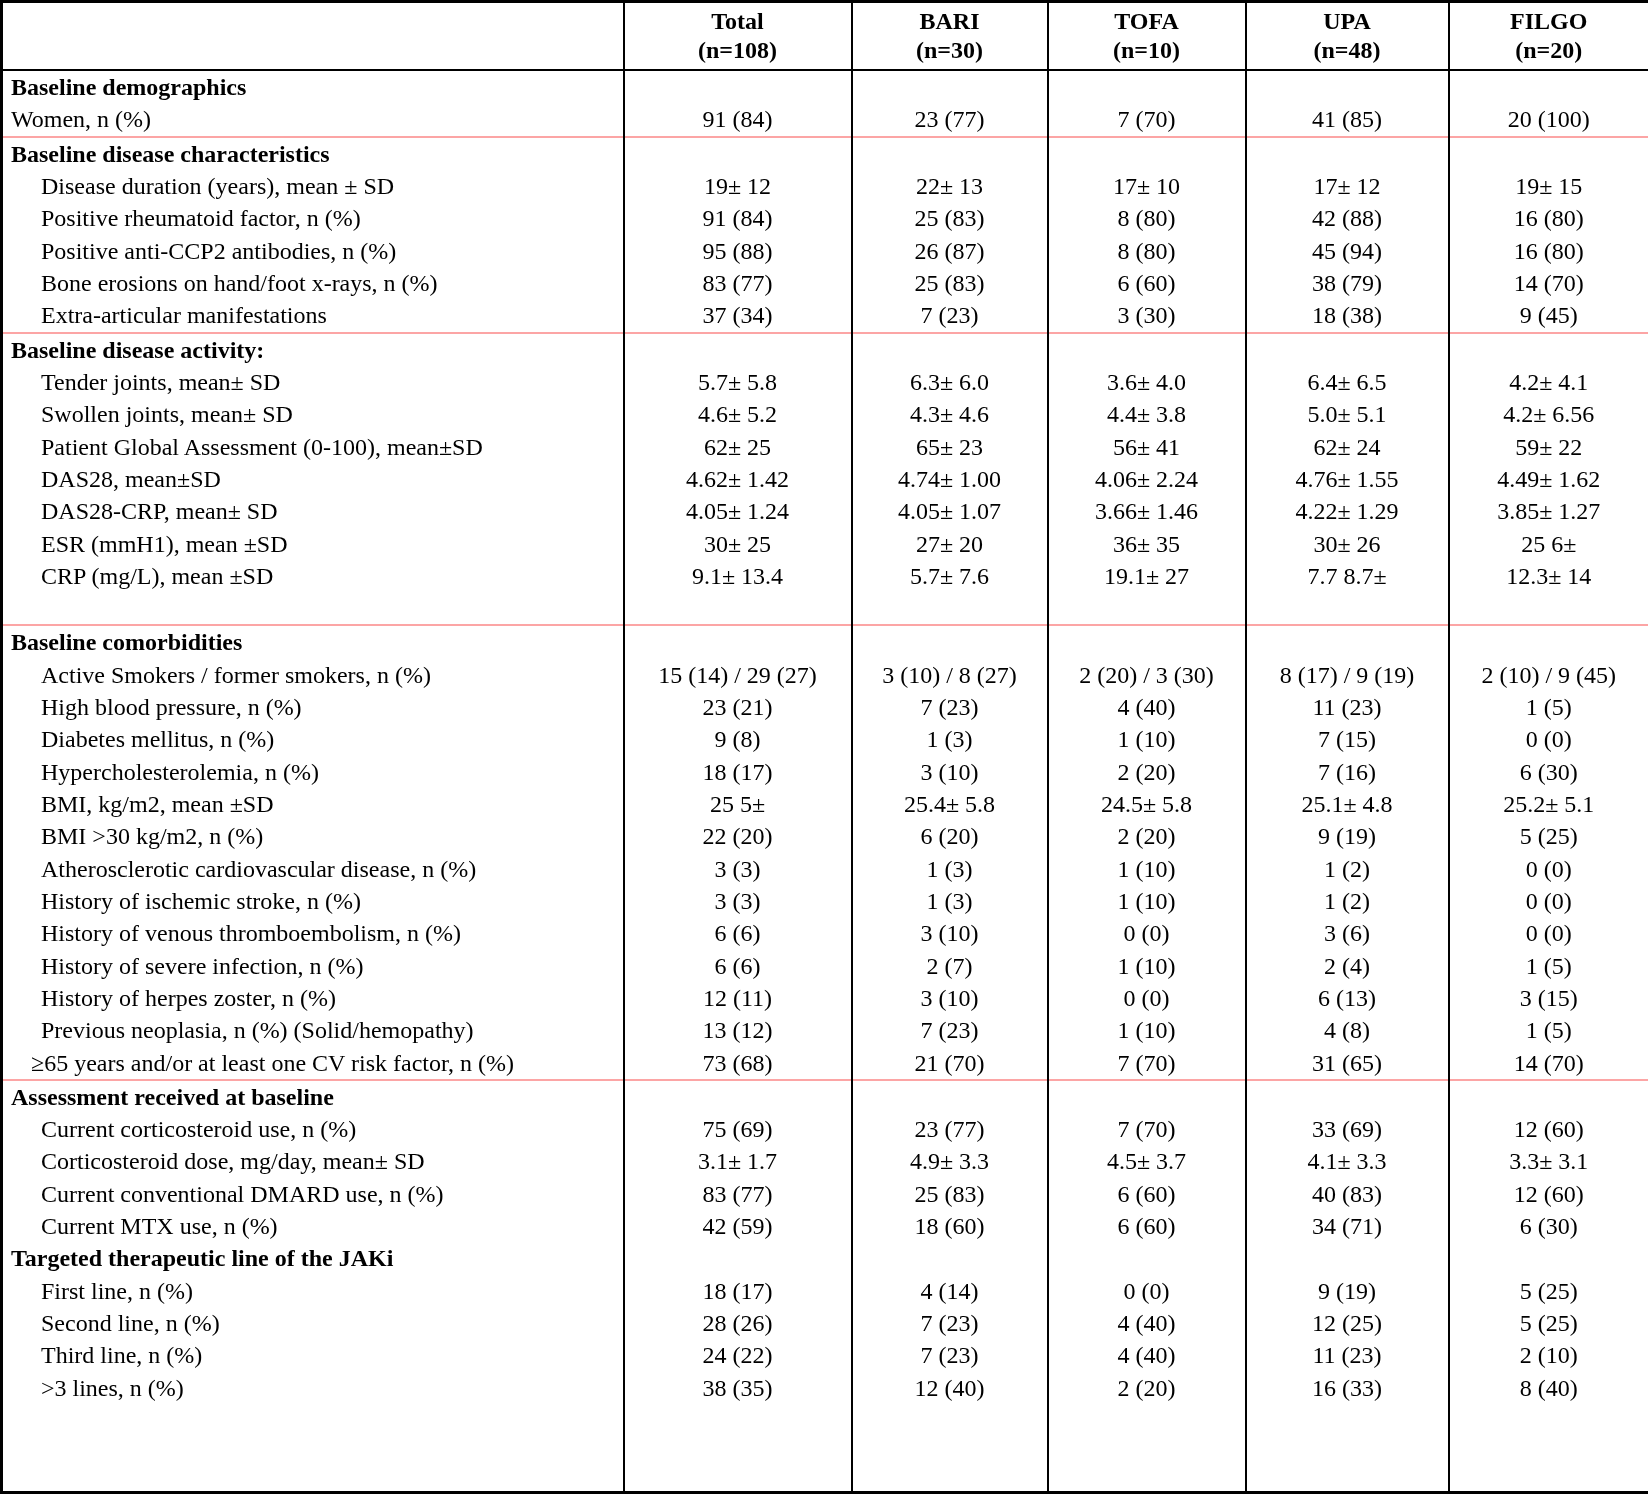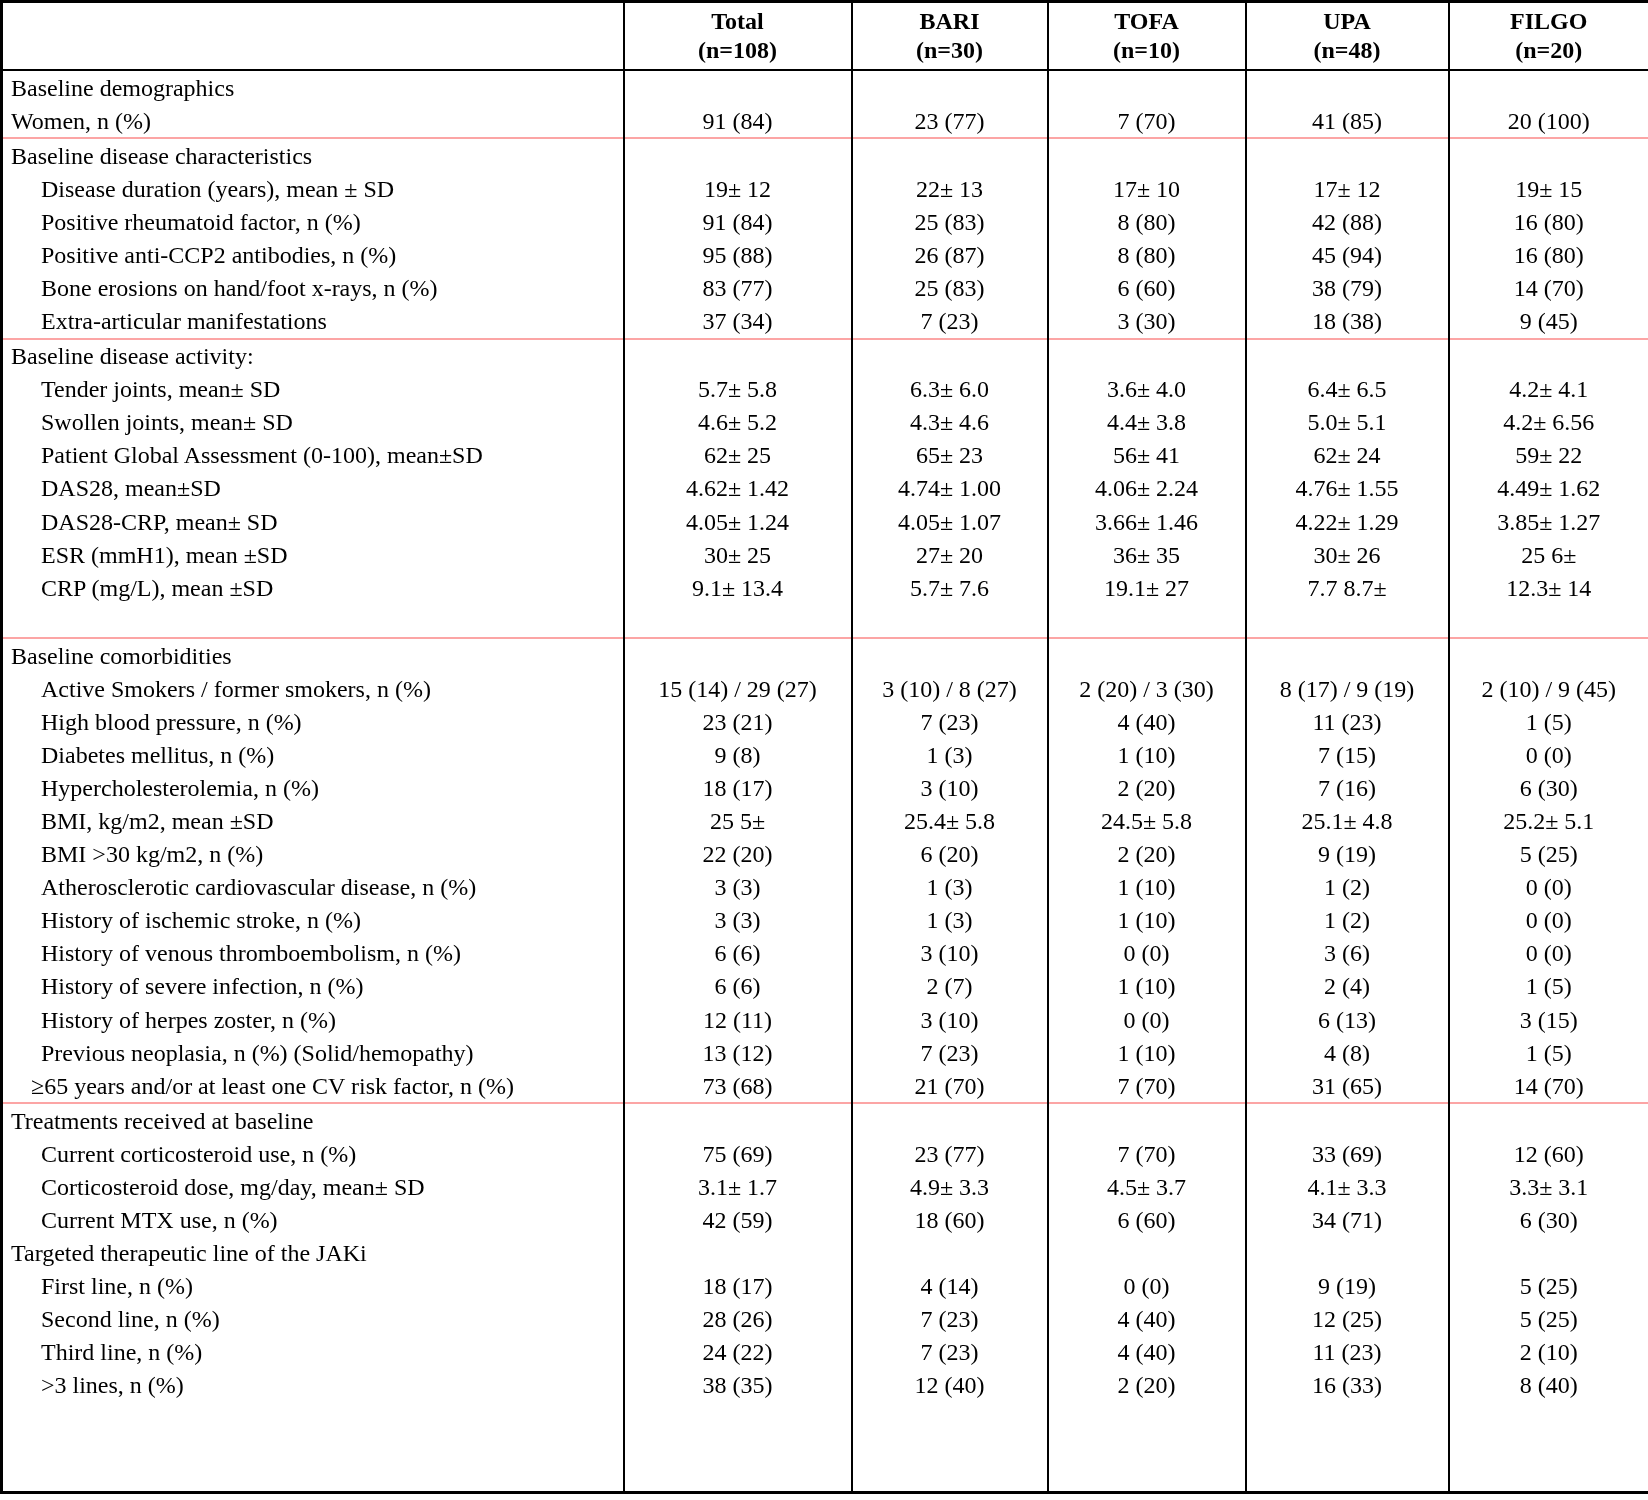--- a/index.html
+++ b/index.html
@@ -53,21 +53,21 @@
     text-align: center;
     vertical-align: middle;
     line-height: 30px;
     white-space: nowrap;
   }
   tbody td:first-child {
     text-align: left;
     padding-left: 8px;
   }
   tr.section td:first-child {
-    font-weight: normal;
+    font-weight: bold;
   }
   tr.data.indent td:first-child {
     padding-left: 38px;
   }
   tr.data.indent-sm td:first-child {
     padding-left: 28px;
   }
   tr.border-top td {
     border-top: 2px solid #fca5a5;
   }
@@ -355,21 +355,21 @@
         </tr>
         <tr class="data indent-sm">
           <td>≥65 years and/or at least one CV risk factor, n (%)</td>
           <td>73 (68)</td>
           <td>21 (70)</td>
           <td>7 (70)</td>
           <td>31 (65)</td>
           <td>14 (70)</td>
         </tr>
         <tr class="section border-top">
-          <td>Treatments received at baseline</td>
+          <td>Assessment received at baseline</td>
           <td></td>
           <td></td>
           <td></td>
           <td></td>
           <td></td>
         </tr>
         <tr class="data indent">
           <td>Current corticosteroid use, n (%)</td>
           <td>75 (69)</td>
           <td>23 (77)</td>
@@ -379,20 +379,28 @@
         </tr>
         <tr class="data indent">
           <td>Corticosteroid dose, mg/day, mean± SD</td>
           <td>3.1± 1.7</td>
           <td>4.9± 3.3</td>
           <td>4.5± 3.7</td>
           <td>4.1± 3.3</td>
           <td>3.3± 3.1</td>
         </tr>
         <tr class="data indent">
+          <td>Current conventional DMARD use, n (%)</td>
+          <td>83 (77)</td>
+          <td>25 (83)</td>
+          <td>6 (60)</td>
+          <td>40 (83)</td>
+          <td>12 (60)</td>
+        </tr>
+        <tr class="data indent">
           <td>Current MTX use, n (%)</td>
           <td>42 (59)</td>
           <td>18 (60)</td>
           <td>6 (60)</td>
           <td>34 (71)</td>
           <td>6 (30)</td>
         </tr>
         <tr class="section">
           <td>Targeted therapeutic line of the JAKi</td>
           <td></td>

